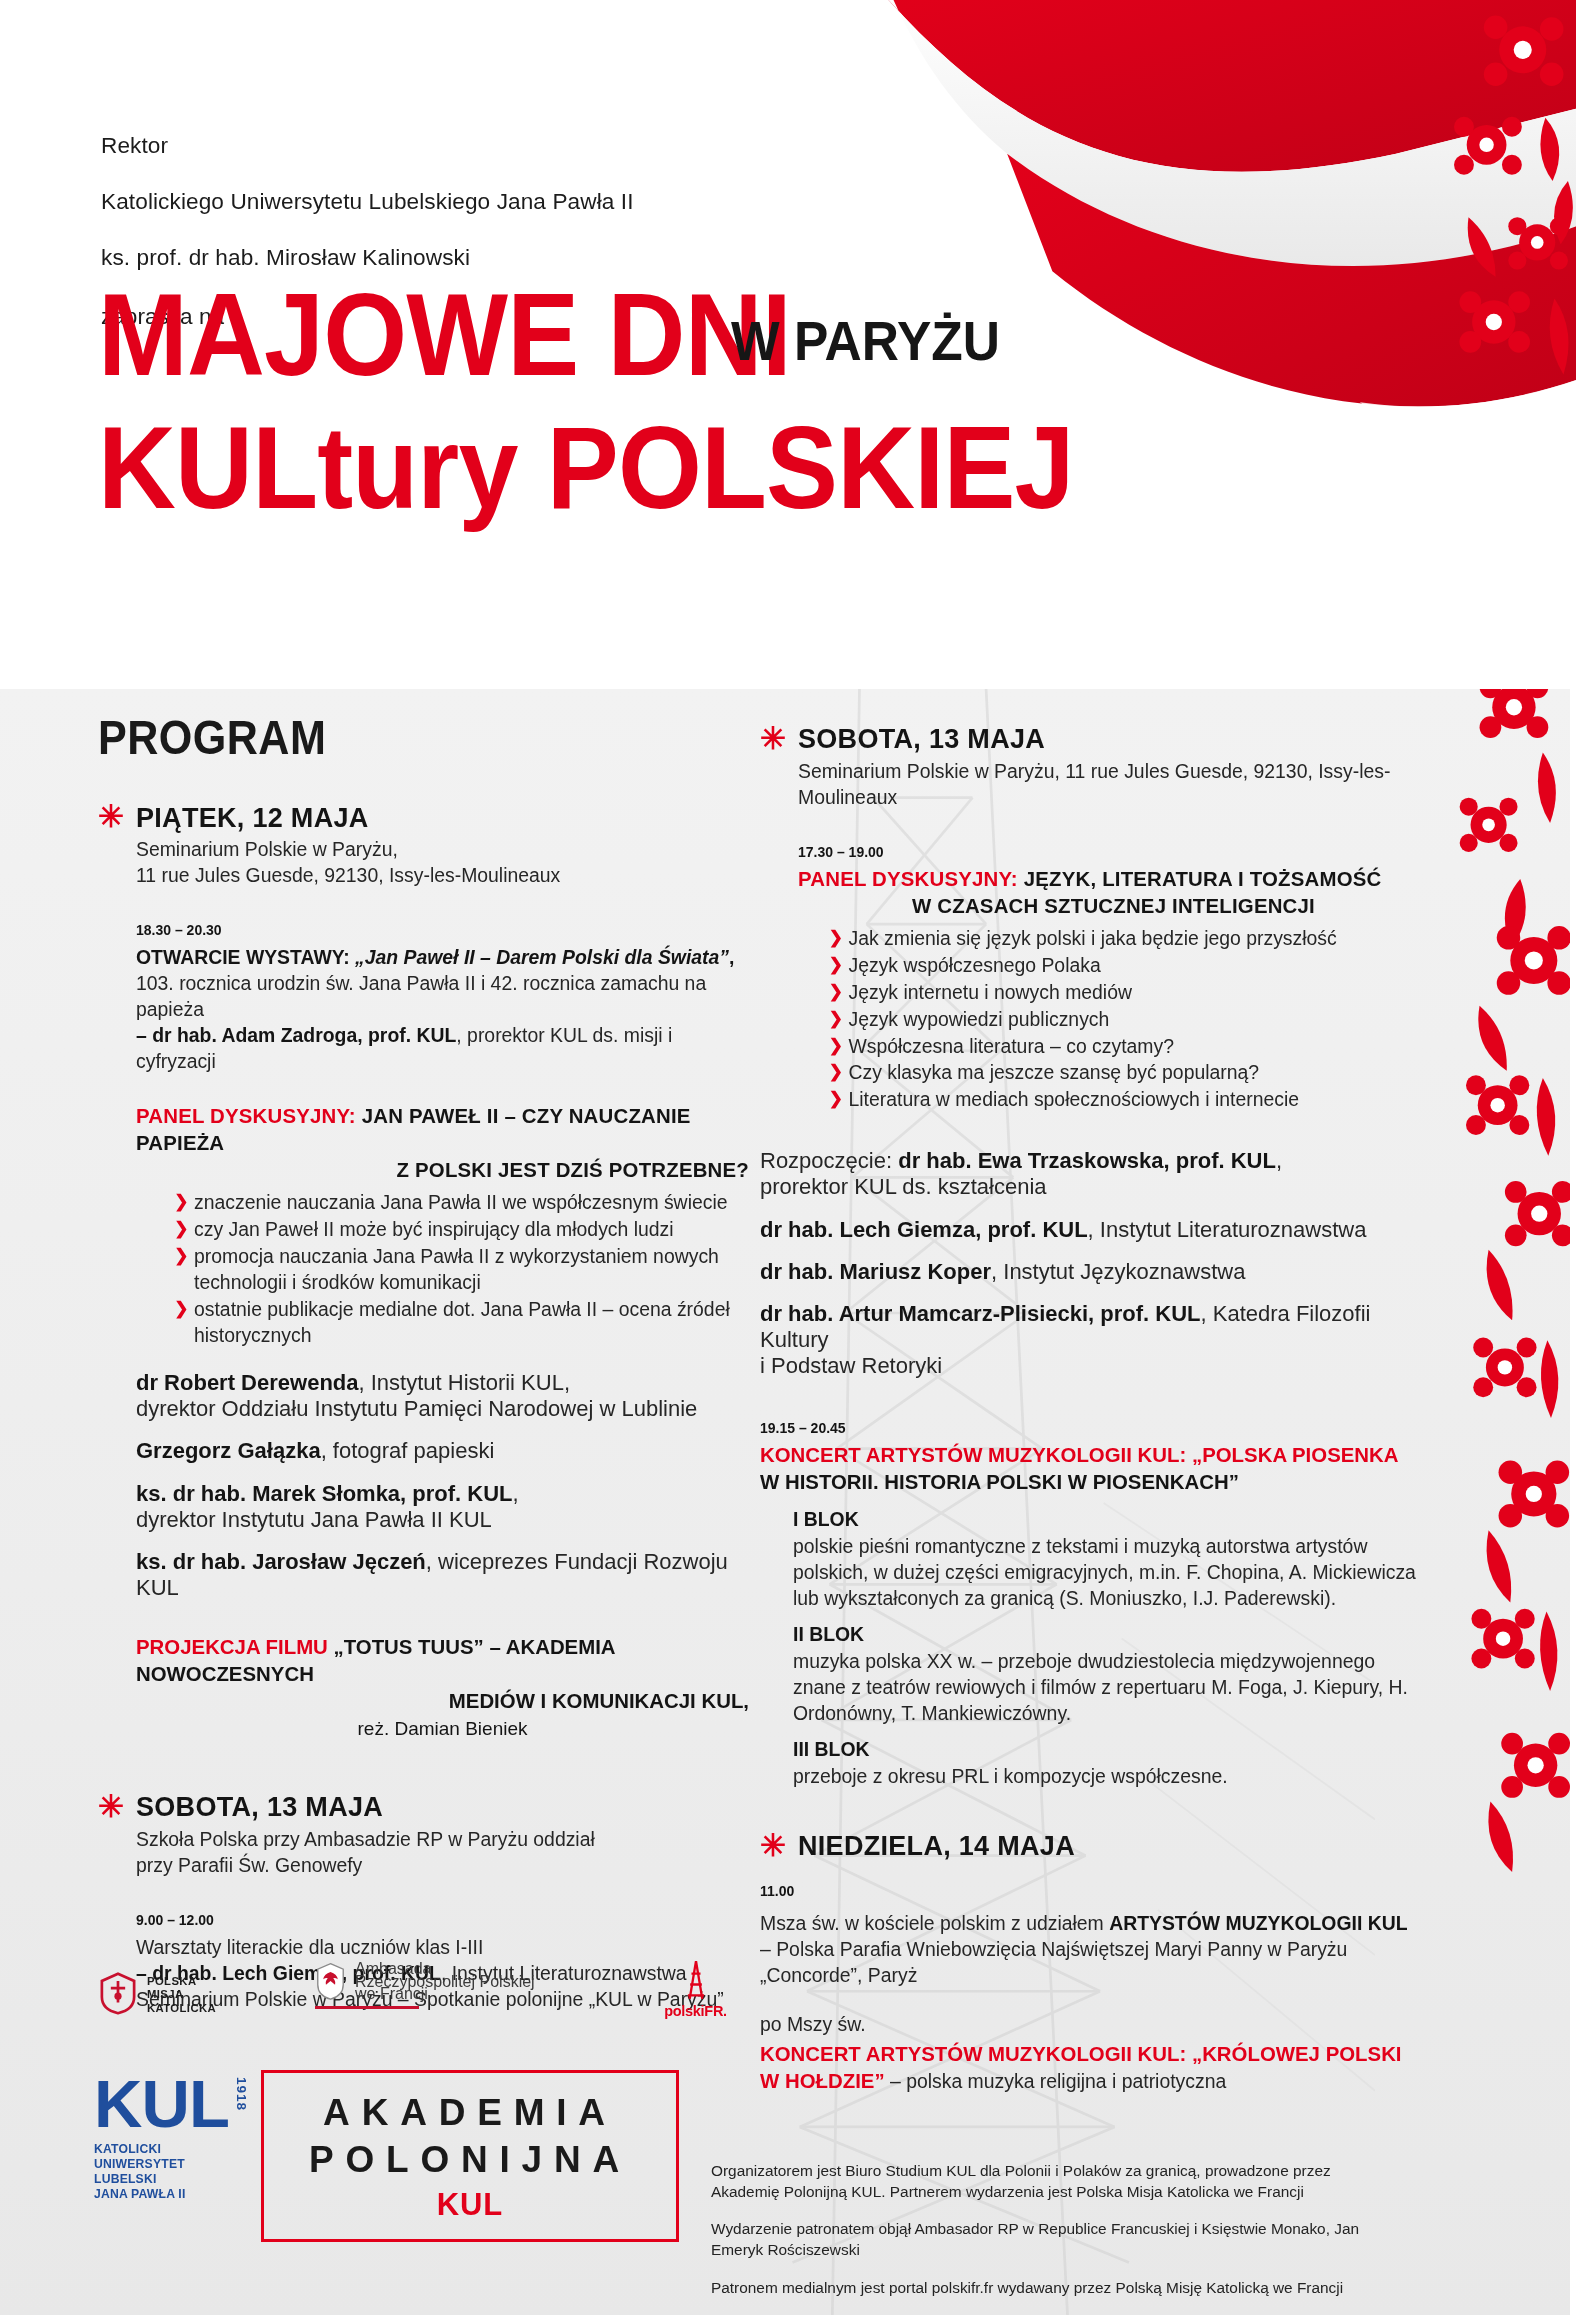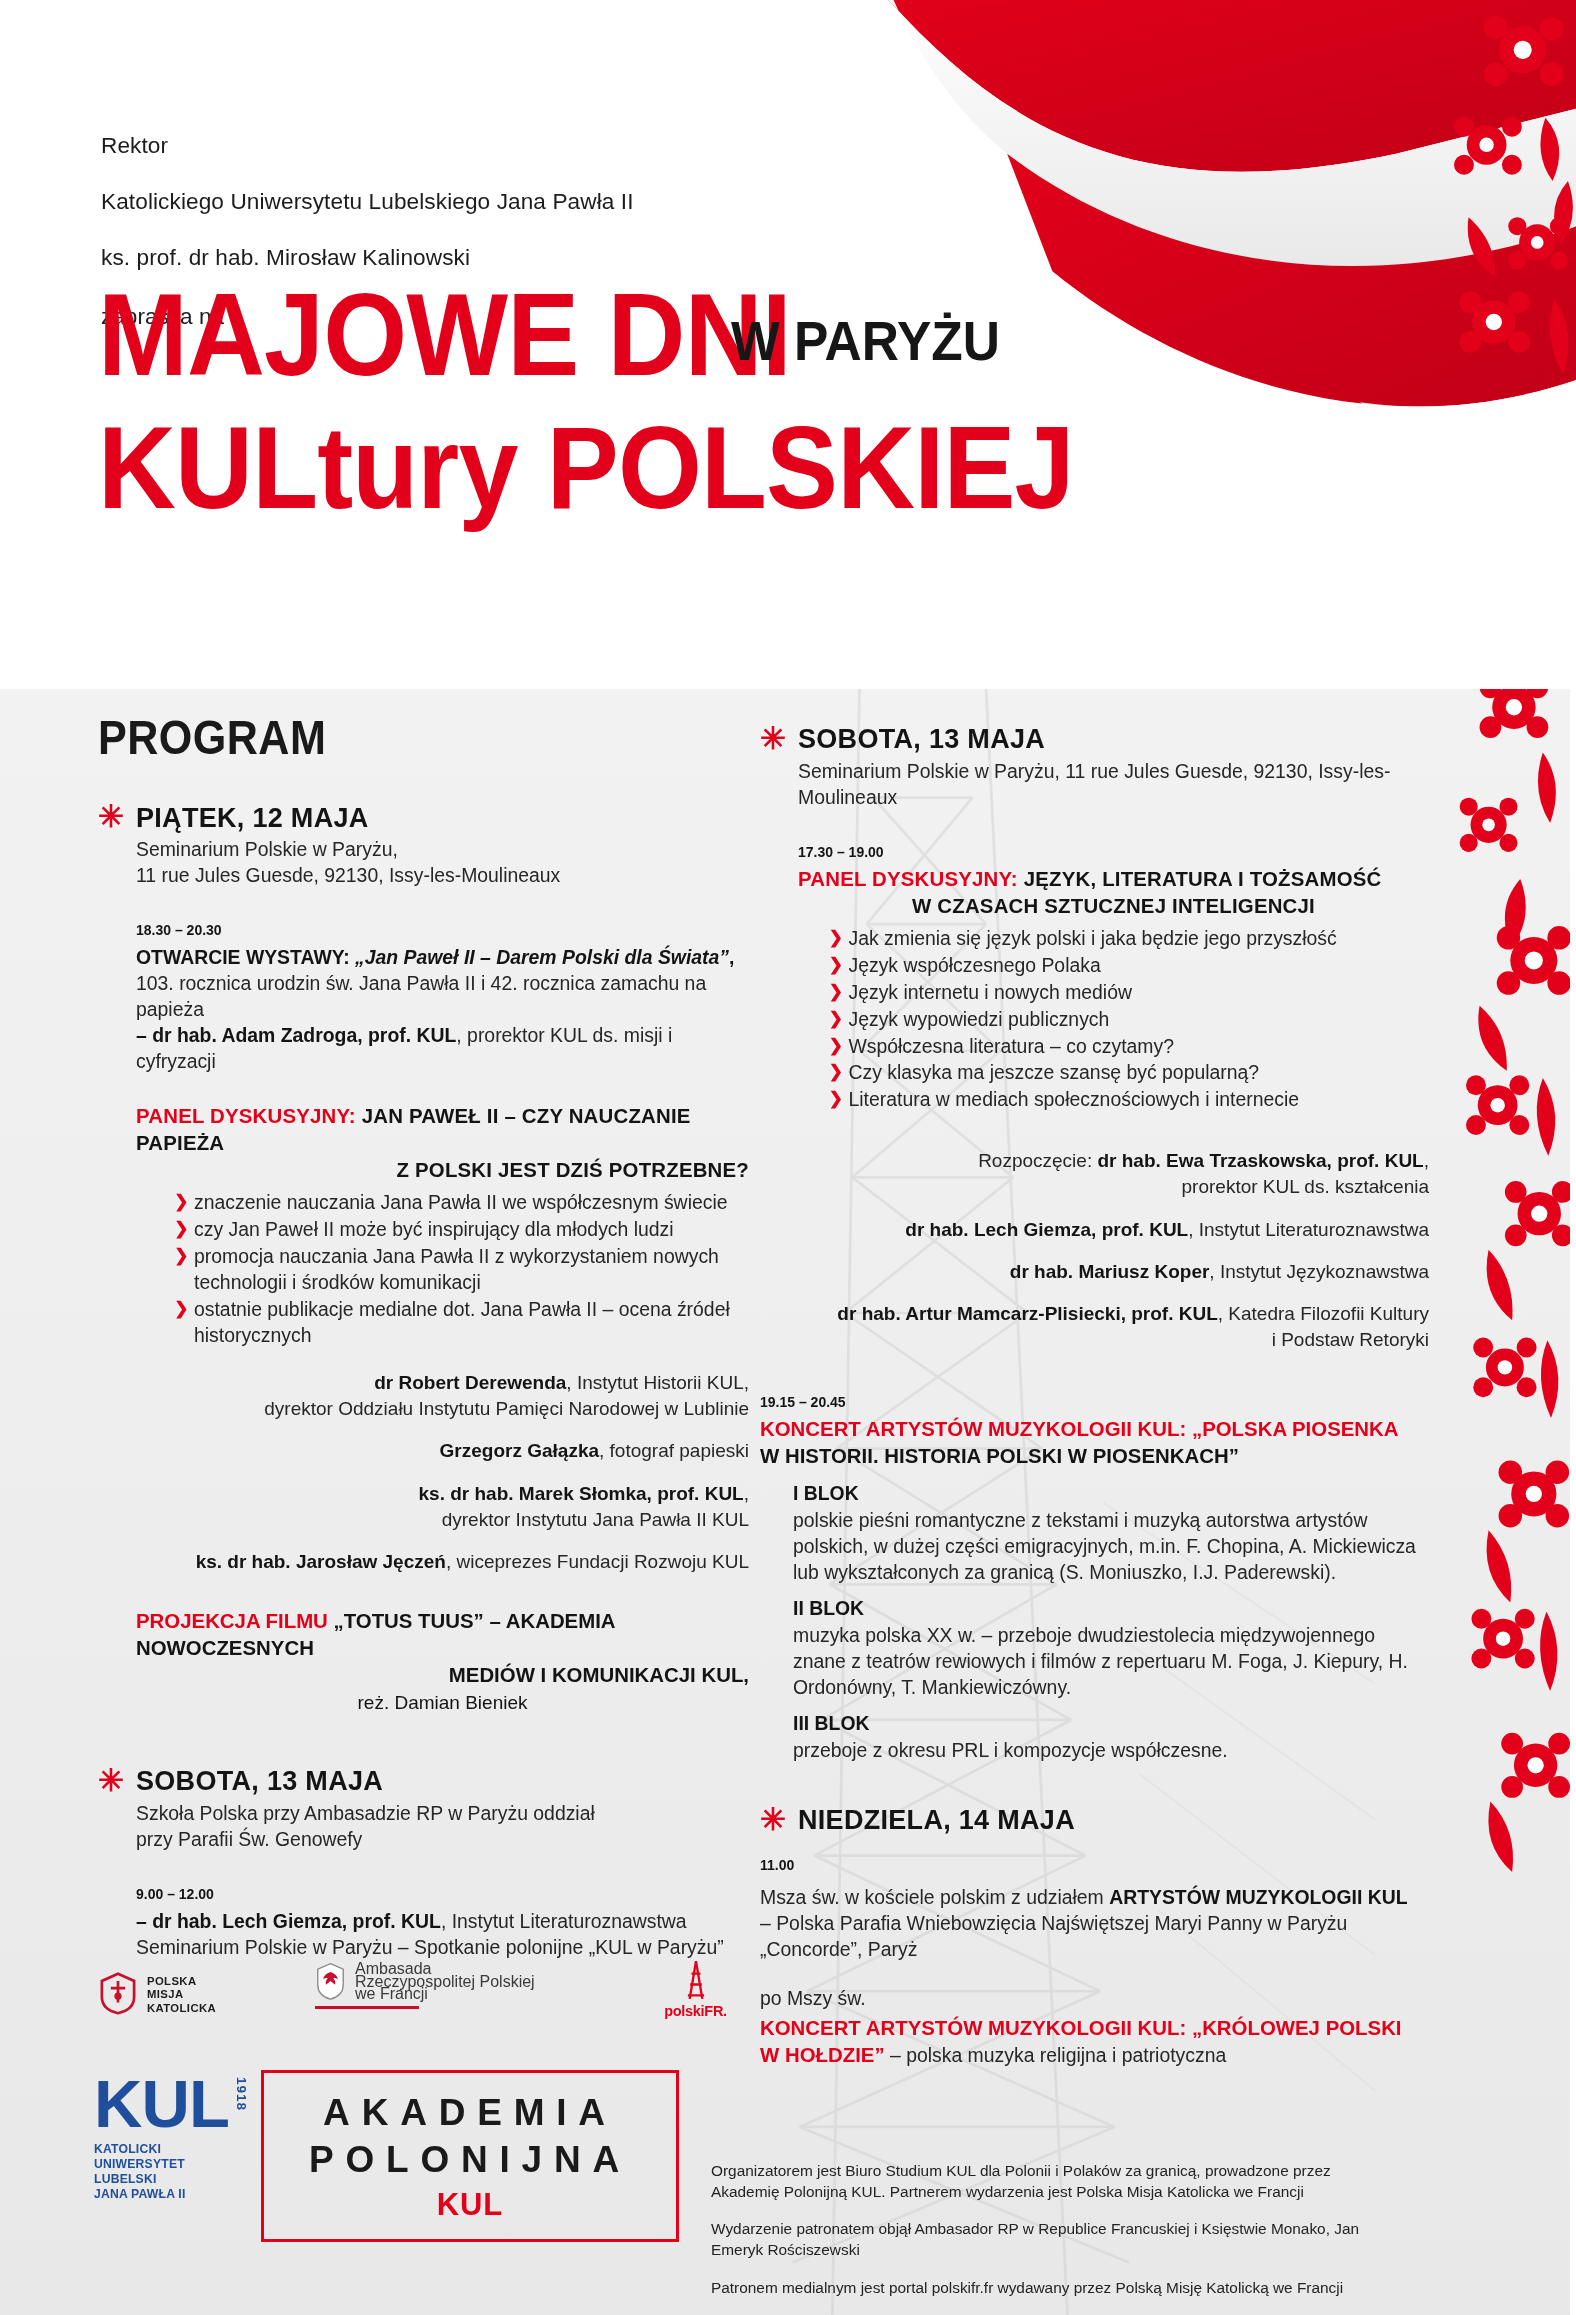--- a/index.html
+++ b/index.html
@@ -107,21 +107,21 @@
   ul.bullets li {
     position: relative; padding-left: 27px; font-size: 19.4px; line-height: 26px;
     color: #262626; margin-bottom: 0.9px;
   }
   ul.bullets li::before {
     content: "\276F"; position: absolute; left: 7.2px; top: 0;
     color: #e2001a; font-weight: 700; font-size: 17px;
   }
   .bullets-left { margin-left: 31px; }
 
-  .speaker { font-size: 19px; line-height: 26px; color: #262626; margin-top: 16.3px; text-align: right; }
+  .speaker { font-size: 22px; line-height: 26px; color: #262626; margin-top: 16.3px; }
   .speaker b { font-weight: 700; color: #141414; }
 
   .film-label {
     font-family: "Liberation Sans Narrow", "Liberation Sans", sans-serif;
     font-weight: 700; font-size: 20.4px; line-height: 27px;
   }
   .film-label .red { color: #e2001a; }
   .film-r { display:block; text-align:right; color:#141414; }
   .film-c { display:block; text-align:center; color:#141414; font-weight:400; font-family:"Liberation Sans", sans-serif; font-size:19px;}
 
@@ -408,20 +408,21 @@
 
     <div class="day-head" style="margin-top:51px">
       <span class="asterisk">✳</span>
       <span class="day-title">SOBOTA, 13 MAJA</span>
     </div>
     <div class="venue">Szkoła Polska przy Ambasadzie RP w Paryżu oddział</div>
     <div class="venue">przy Parafii Św. Genowefy</div>
 
     <div class="blk">
       <div class="time">9.00 – 12.00</div>
+      <div class="evt-line">Warsztaty literackie dla uczniów klas I-III</div>
       <div class="evt-line"><b>– dr hab. Lech Giemza, prof. KUL</b><span>, Instytut Literaturoznawstwa</span></div>
       <div class="evt-line">Seminarium Polskie w Paryżu – Spotkanie polonijne „KUL w Paryżu”</div>
     </div>
   </div>
 
   <div class="col-right">
 
     <div class="day-head" style="margin-top:36px">
       <span class="asterisk">✳</span>
       <span class="day-title">SOBOTA, 13 MAJA</span>

